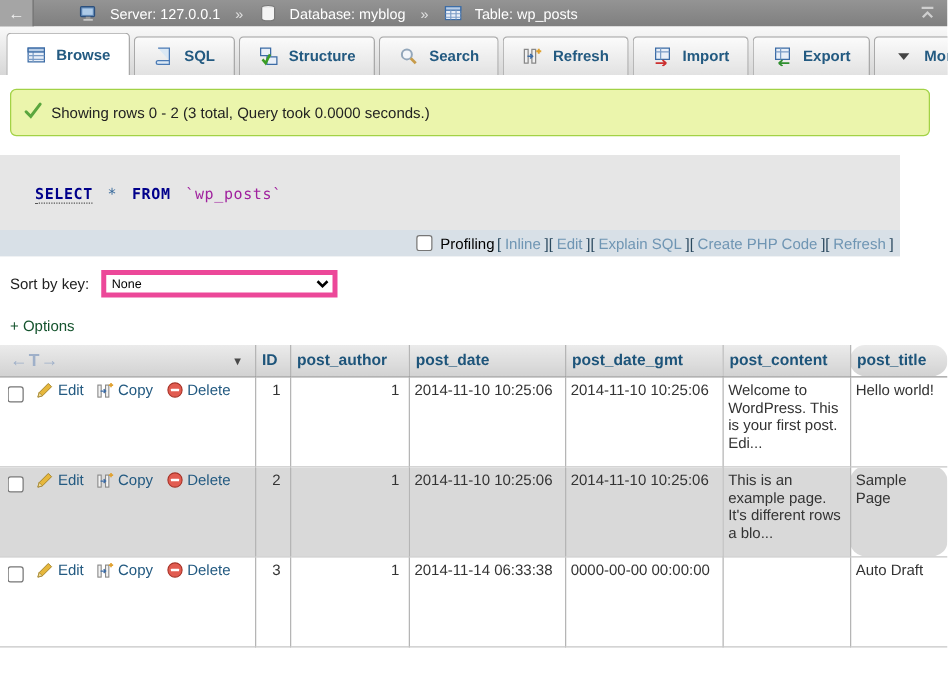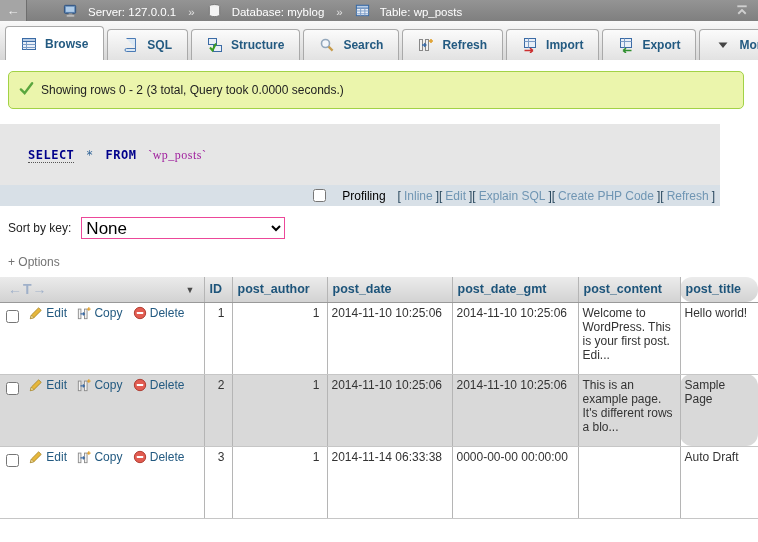--- a/index.html
+++ b/index.html
@@ -38,42 +38,42 @@
     font-size:12px; color:#222; }
   .check-icon svg { width:15px; height:15px; }
 
   
   .querybox { margin-top:15px; width:720px; background:#e6e6e6; }
   .sql-line { padding:24px 0 22px 28px; font-family:"DejaVu Sans Mono", monospace;
     font-size:12px; letter-spacing:0.5px; }
   .sql-kw { color:#00008b; font-weight:bold; }
   .sql-kw.hint { border-bottom:1px dotted #555; }
   .sql-star { color:#336699; margin:0 4px; }
-  .sql-table { color:#a0219e; margin-left:4px;font-family:Liberation Serif, serif; }
+  .sql-table { color:#a0219e; margin-left:4px; }
   .profilebar { height:21px; background:#d8e0e7; display:flex; align-items:center;
-    justify-content:flex-end; padding-right:5px; font-size:12px; color:#000; gap:12px; }
+    justify-content:flex-end; padding-right:5px; font-size:12px; color:#000; gap:2px; }
   .profilebar input { margin-right:4px; }
   .pbracket { color:#29485e; }
   .plink { color:#6f95b3; text-decoration:none; cursor:pointer; margin:0 3px; }
 
   
   .rowsbar { margin:13px 0 0 8px; width:468px; height:33px; background:#dcdcdc;
     border-radius:2px; display:flex; align-items:center; padding:0 12px; font-size:12px; color:#222; }
   .rowsbar select { margin-left:10px; width:54px; height:21px; font-size:12px;
     border:1px solid #999; background:#fff; }
   .filter-label { margin-left:26px; }
   .filter-input { margin-left:8px; width:168px; height:22px; border:1px solid #b5b5b5;
     font-size:12px; padding:0 5px; color:#333; }
   .filter-input::placeholder { color:#a8a8a8; }
 
   .sortrow { margin:11px 0 0 8px; display:flex; align-items:center; font-size:12px; color:#222; }
-  .sortrow select { margin-left:10px; width:204px; height:22px; font-size:17px;
-    border:1px solid #ec4899; background:#fff; }
-
-  .options-link { display:inline-block; margin:16px 0 6px 8px; color:#737373;
+  .sortrow select { margin-left:10px; width:189px; height:22px; font-size:10px;
+    border:4px solid #ec4899; background:#fff; }
+
+  .options-link { display:inline-block; margin:16px 0 6px 8px; color:#14532d;
     font-size:12px; text-decoration:none; cursor:pointer; }
 
   
   table.results { width:758px; border-collapse:collapse; table-layout:fixed;
     font-size:12px; color:#333; margin-top:2px; }
   col.c-actions { width:204px; } col.c-id { width:28px; } col.c-author { width:95px; }
   col.c-date { width:125px; } col.c-dategmt { width:126px; }
   col.c-content { width:102px; } col.c-title { width:78px; }
   .results th { background:linear-gradient(#ebebeb,#d2d2d2);
     border-bottom:1px solid #999; border-right:1px solid #b5b5b5;

